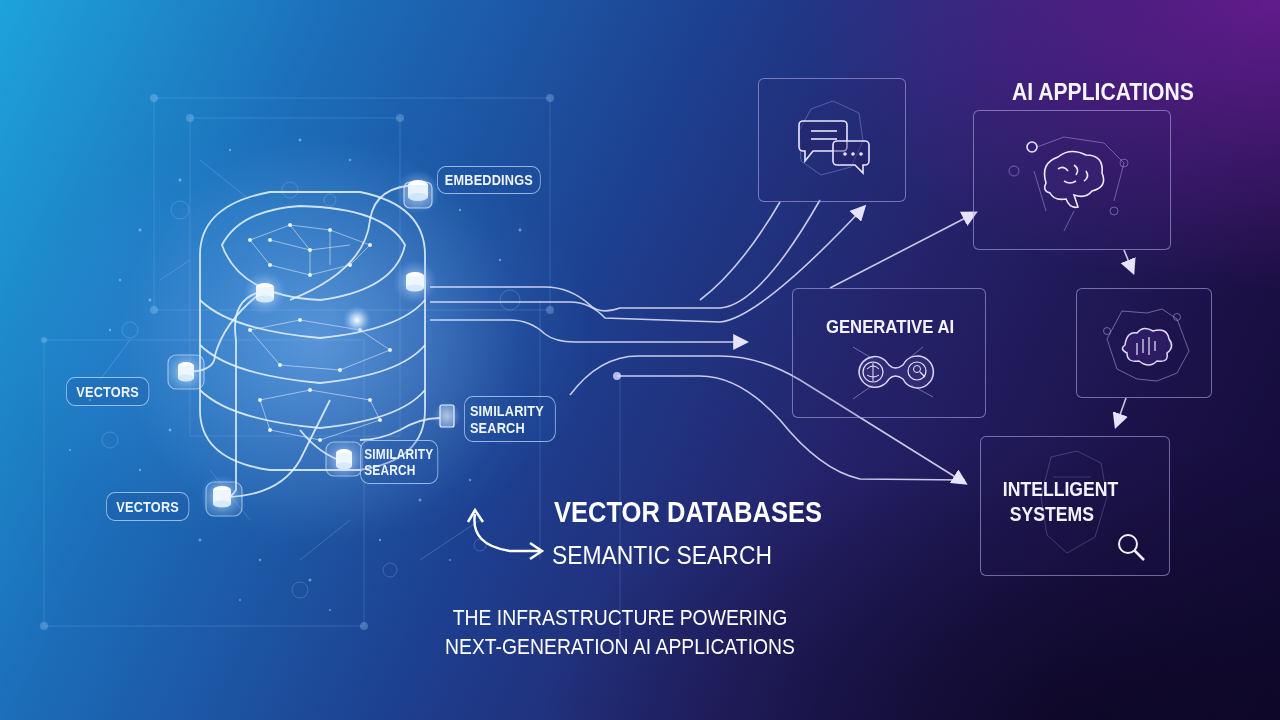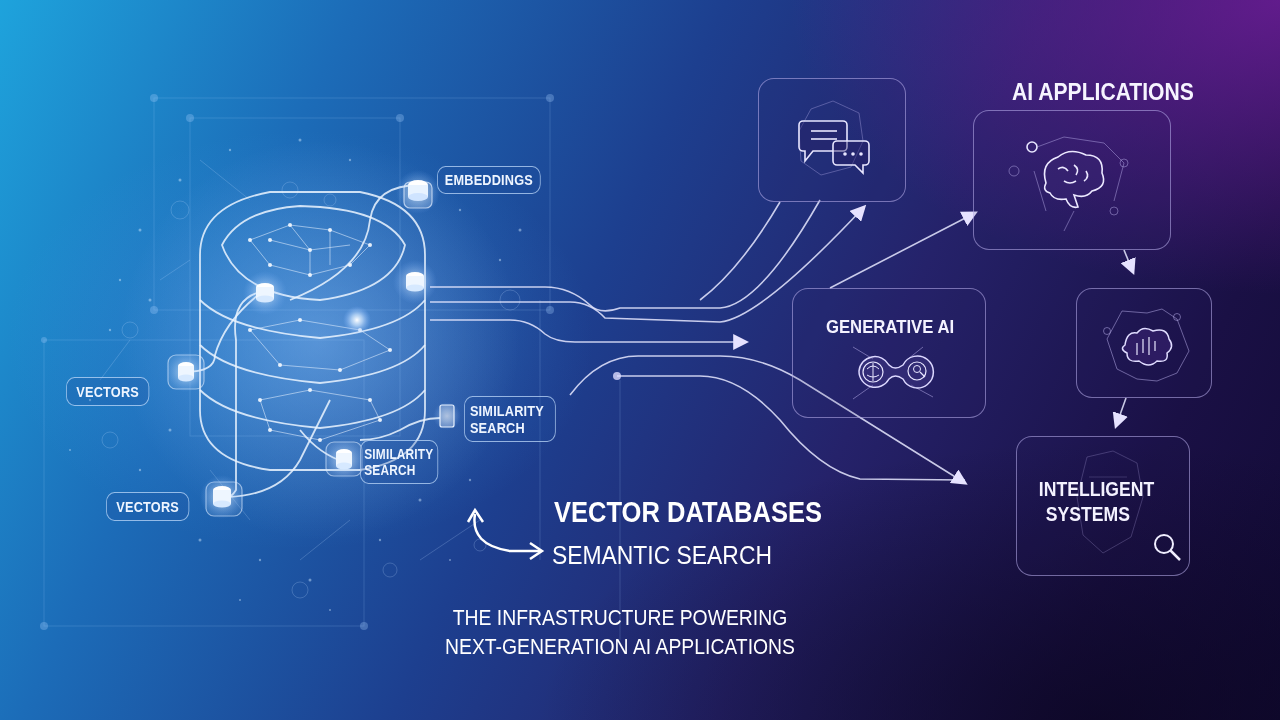--- a/index.html
+++ b/index.html
@@ -34,21 +34,21 @@
       letter-spacing: 0.2px;
       color: #eef5ff;
       display: flex; align-items: center; justify-content: center;
       text-align: center; line-height: 1.15;
       transform: scaleX(0.85);
       transform-origin: left center;
     }
     .card {
       position: absolute;
       border: 1.5px solid rgba(190,180,240,0.55);
-      border-radius: 16px;
+      border-radius: 6px;
       background: rgba(40,30,100,0.12);
     }
     .card-label {
       position: absolute;
       font-weight: bold;
       color: #f4f2ff;
       text-align: center;
       font-size: 19px;
       line-height: 1.25;
       transform: scaleX(0.88);
@@ -375,21 +375,21 @@
     <path d="M48 56 Q50 42 60 44 Q66 36 76 42 Q90 38 92 50 Q98 58 90 64 Q92 74 80 72 Q72 80 62 72 Q50 74 50 64 Q42 60 48 56 Z" stroke="#e0dcff" stroke-width="1.5" fill="rgba(70,40,130,0.4)"></path>
     <g stroke="#e8e6ff" stroke-width="1.2">
       <line x1="60" y1="54" x2="60" y2="66"></line>
         <line x1="66" y1="50" x2="66" y2="64"></line>
       <line x1="72" y1="48" x2="72" y2="66"></line>
         <line x1="78" y1="52" x2="78" y2="62"></line>
     </g>
   </svg>
 </div>
 
-<div class="card" style="left:1016px; top:436px; width:174px; height:140px;">
+<div class="card" style="left:980px; top:436px; width:190px; height:140px;">
   <svg class="icon" width="190" height="140" style="left:0;top:0;">
     <path d="M70 20 L96 14 L120 26 L126 60 L114 100 L86 116 L66 98 L60 60 Z" stroke="rgba(190,180,240,0.25)" fill="none"></path>
     <path d="M86 56 L96 52 M72 40 L110 40" stroke="rgba(190,180,240,0.2)" fill="none"></path>
   </svg>
   <div class="card-label" style="left:14px; top:40px; width:130px; font-size:20px; text-align:left;">
     <div>INTELLIGENT</div>
     <div style="padding-left:8px;">SYSTEMS</div>
   </div>
   <svg class="icon" width="40" height="40" style="left:132px; top:92px;">
     <circle cx="15" cy="15" r="9" stroke="#f0eeff" stroke-width="2" fill="none"></circle>

